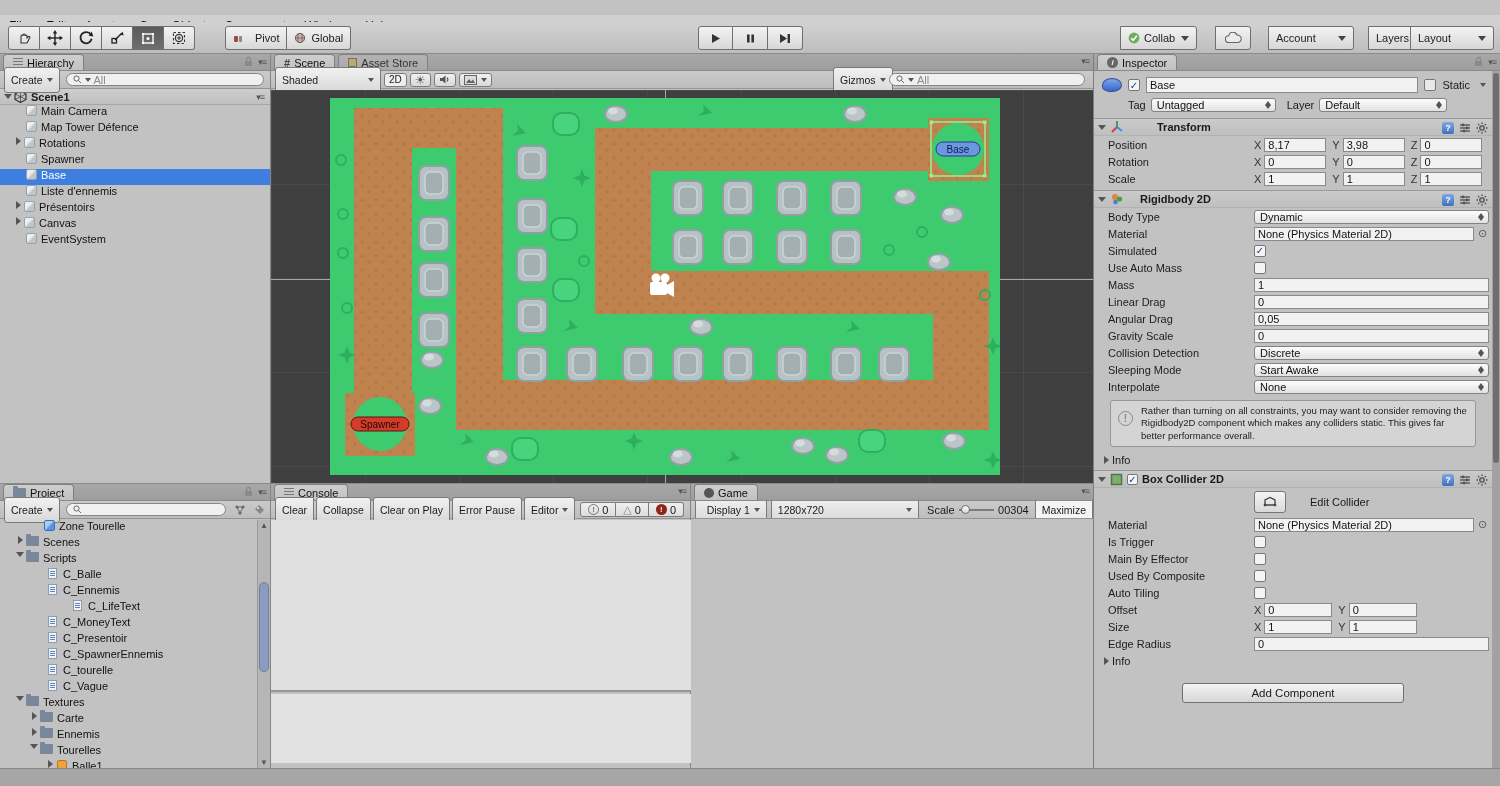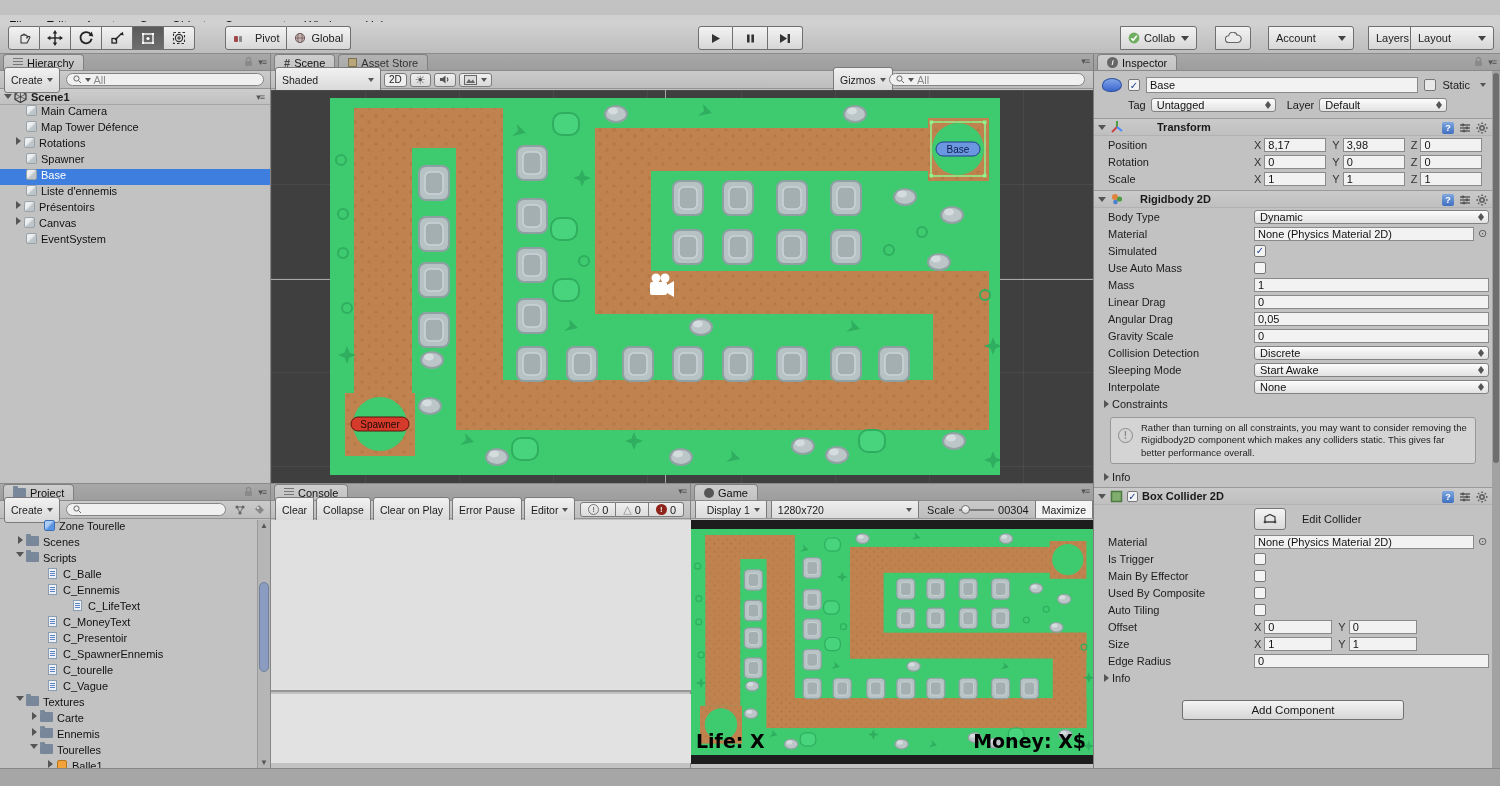--- a/index.html
+++ b/index.html
@@ -782,27 +782,20 @@
       </div>
       <span style="margin-left:8px">Scale</span>
       <div class="slider-track">
         <div class="slider-thumb"></div>
       </div>
       <span>00304</span>
       <div class="minibtn" style="margin-left:6px; background:#f4f4f4">
         <span>Maximize</span>
       </div>
     </div>
-    <div id="gview">
-      <svg id="gmap" viewBox="0 0 670 377" preserveAspectRatio="none">
-        <use href="#tdmap"></use>
-      </svg>
-      <div class="hud" style="left:5px; bottom:12px">Life: X</div>
-      <div class="hud" style="right:7px; bottom:12px">Money: X$</div>
-    </div>
   </div>
 
   <div id="inspector" class="panel">
     <div class="tabbar">
       <div class="tab">
         <span class="i-ico">i</span>
         <span>Inspector</span>
       </div>
       <div class="tabbar-right">
         <svg width="9" height="11" viewBox="0 0 9 11">
@@ -1026,26 +1019,20 @@
         <span class="ilbl">Sleeping Mode</span>
         <div class="popup" style="width:235px">
             <span>Start Awake</span>
           </div>
       </div>
       <div class="irow">
         <span class="ilbl">Interpolate</span>
         <div class="popup" style="width:235px">
             <span>None</span>
           </div>
-      </div>
-      <div class="irow" style="padding-left:6px">
-        <span class="arr">
-            <span class="tri-r"></span>
-          </span>
-        <span>Constraints</span>
       </div>
       <div class="helpbox">
         <span class="warnico">!</span>
         <span>Rather than turning on all constraints, you may want to consider removing the Rigidbody2D component which makes any colliders static.  This gives far better performance overall.</span>
       </div>
       <div class="irow" style="padding-left:6px; margin-bottom:2px">
         <span class="arr">
             <span class="tri-r"></span>
           </span>
         <span>Info</span>
@@ -1079,21 +1066,21 @@
                 <line x1="10" y1="6" x2="11.5" y2="6"></line>
                 <line x1="2.1" y1="2.1" x2="3.2" y2="3.2"></line>
                 <line x1="8.8" y1="8.8" x2="9.9" y2="9.9"></line>
                 <line x1="9.9" y1="2.1" x2="8.8" y2="3.2"></line>
                 <line x1="2.1" y1="9.9" x2="3.2" y2="8.8"></line>
               </g>
               <circle cx="6" cy="6" r="1.2" fill="#c2c2c2"></circle>
             </svg>
         </div>
       </div>
-      <div style="display:flex; align-items:center; gap:16px; padding:3px 0 3px 160px">
+      <div style="display:flex; align-items:center; gap:24px; padding:3px 0 3px 160px">
         <div style="width:32px; height:22px; background:linear-gradient(#f4f4f4,#d9d9d9); border:1px solid #777; border-radius:3px; display:flex; align-items:center; justify-content:center">
           <svg width="14" height="12" viewBox="0 0 14 12">
               <path d="M2 9 L2 4 L7 1.5 L12 4 L12 9 Z" fill="none" stroke="#444" stroke-width="1.3"></path>
               <rect x="0.8" y="7.8" width="2.4" height="2.4" fill="#444"></rect>
               <rect x="10.8" y="7.8" width="2.4" height="2.4" fill="#444"></rect>
             </svg>
         </div>
         <span>Edit Collider</span>
       </div>
       <div class="irow">

